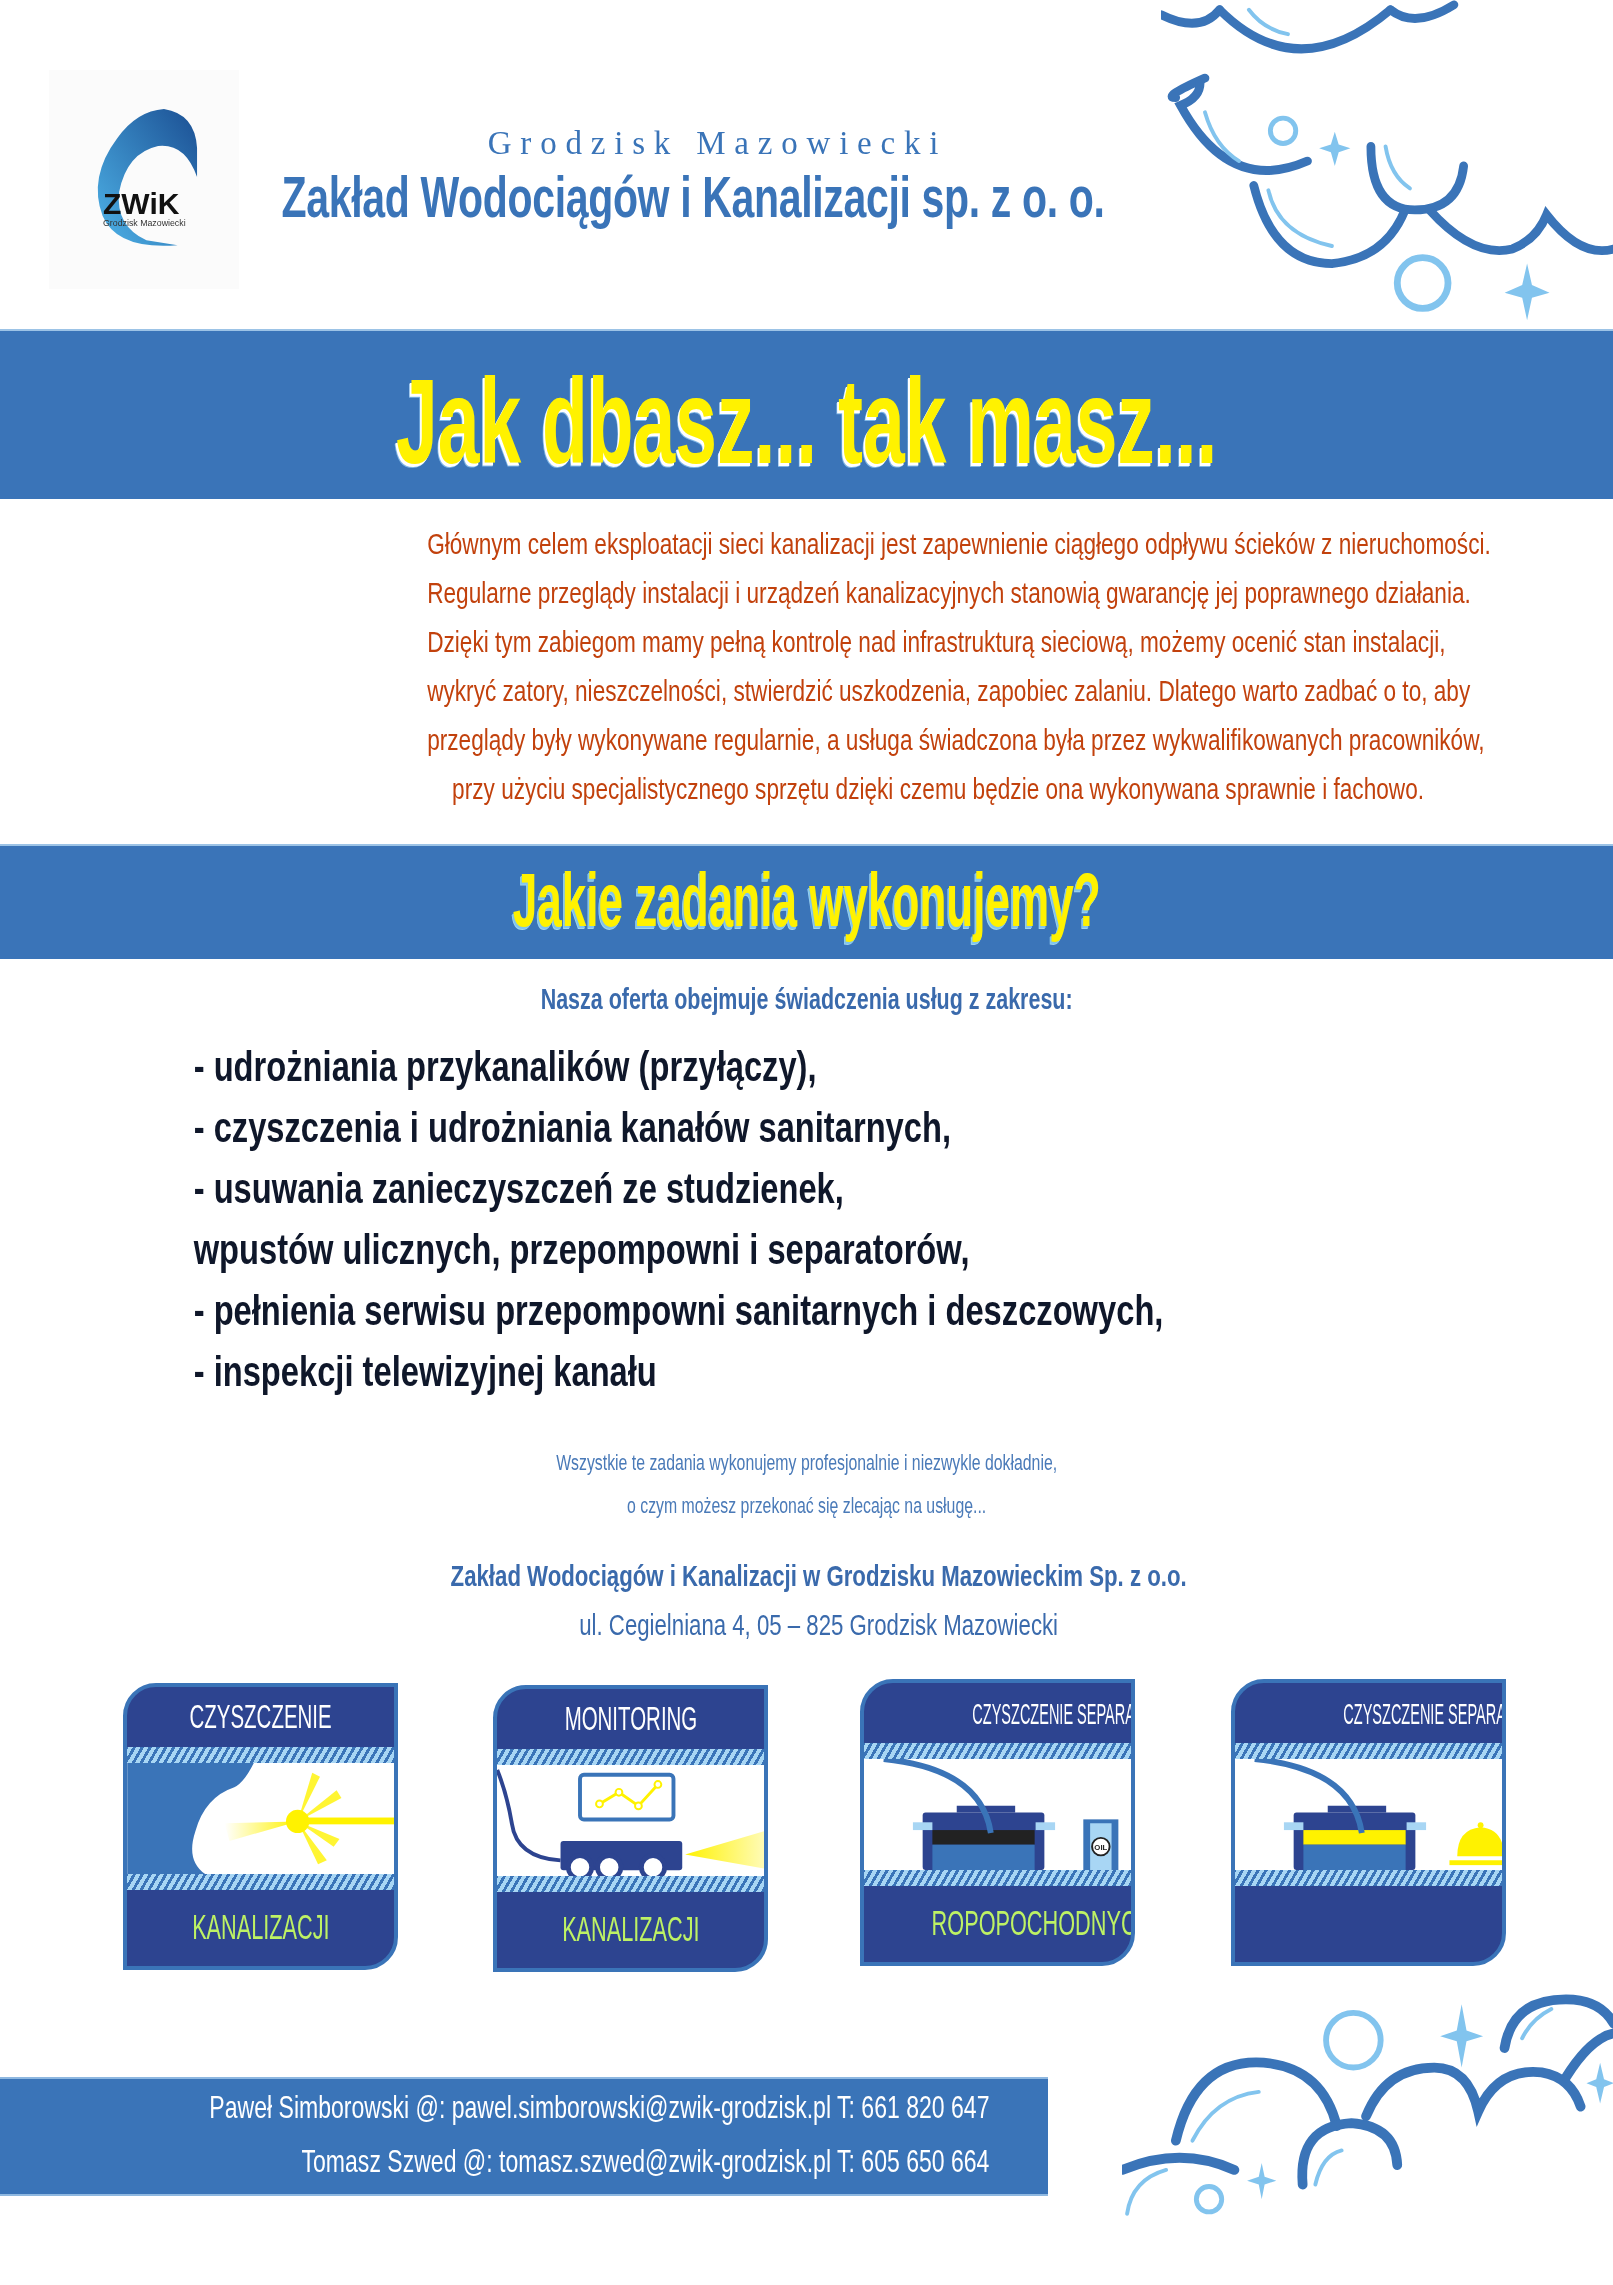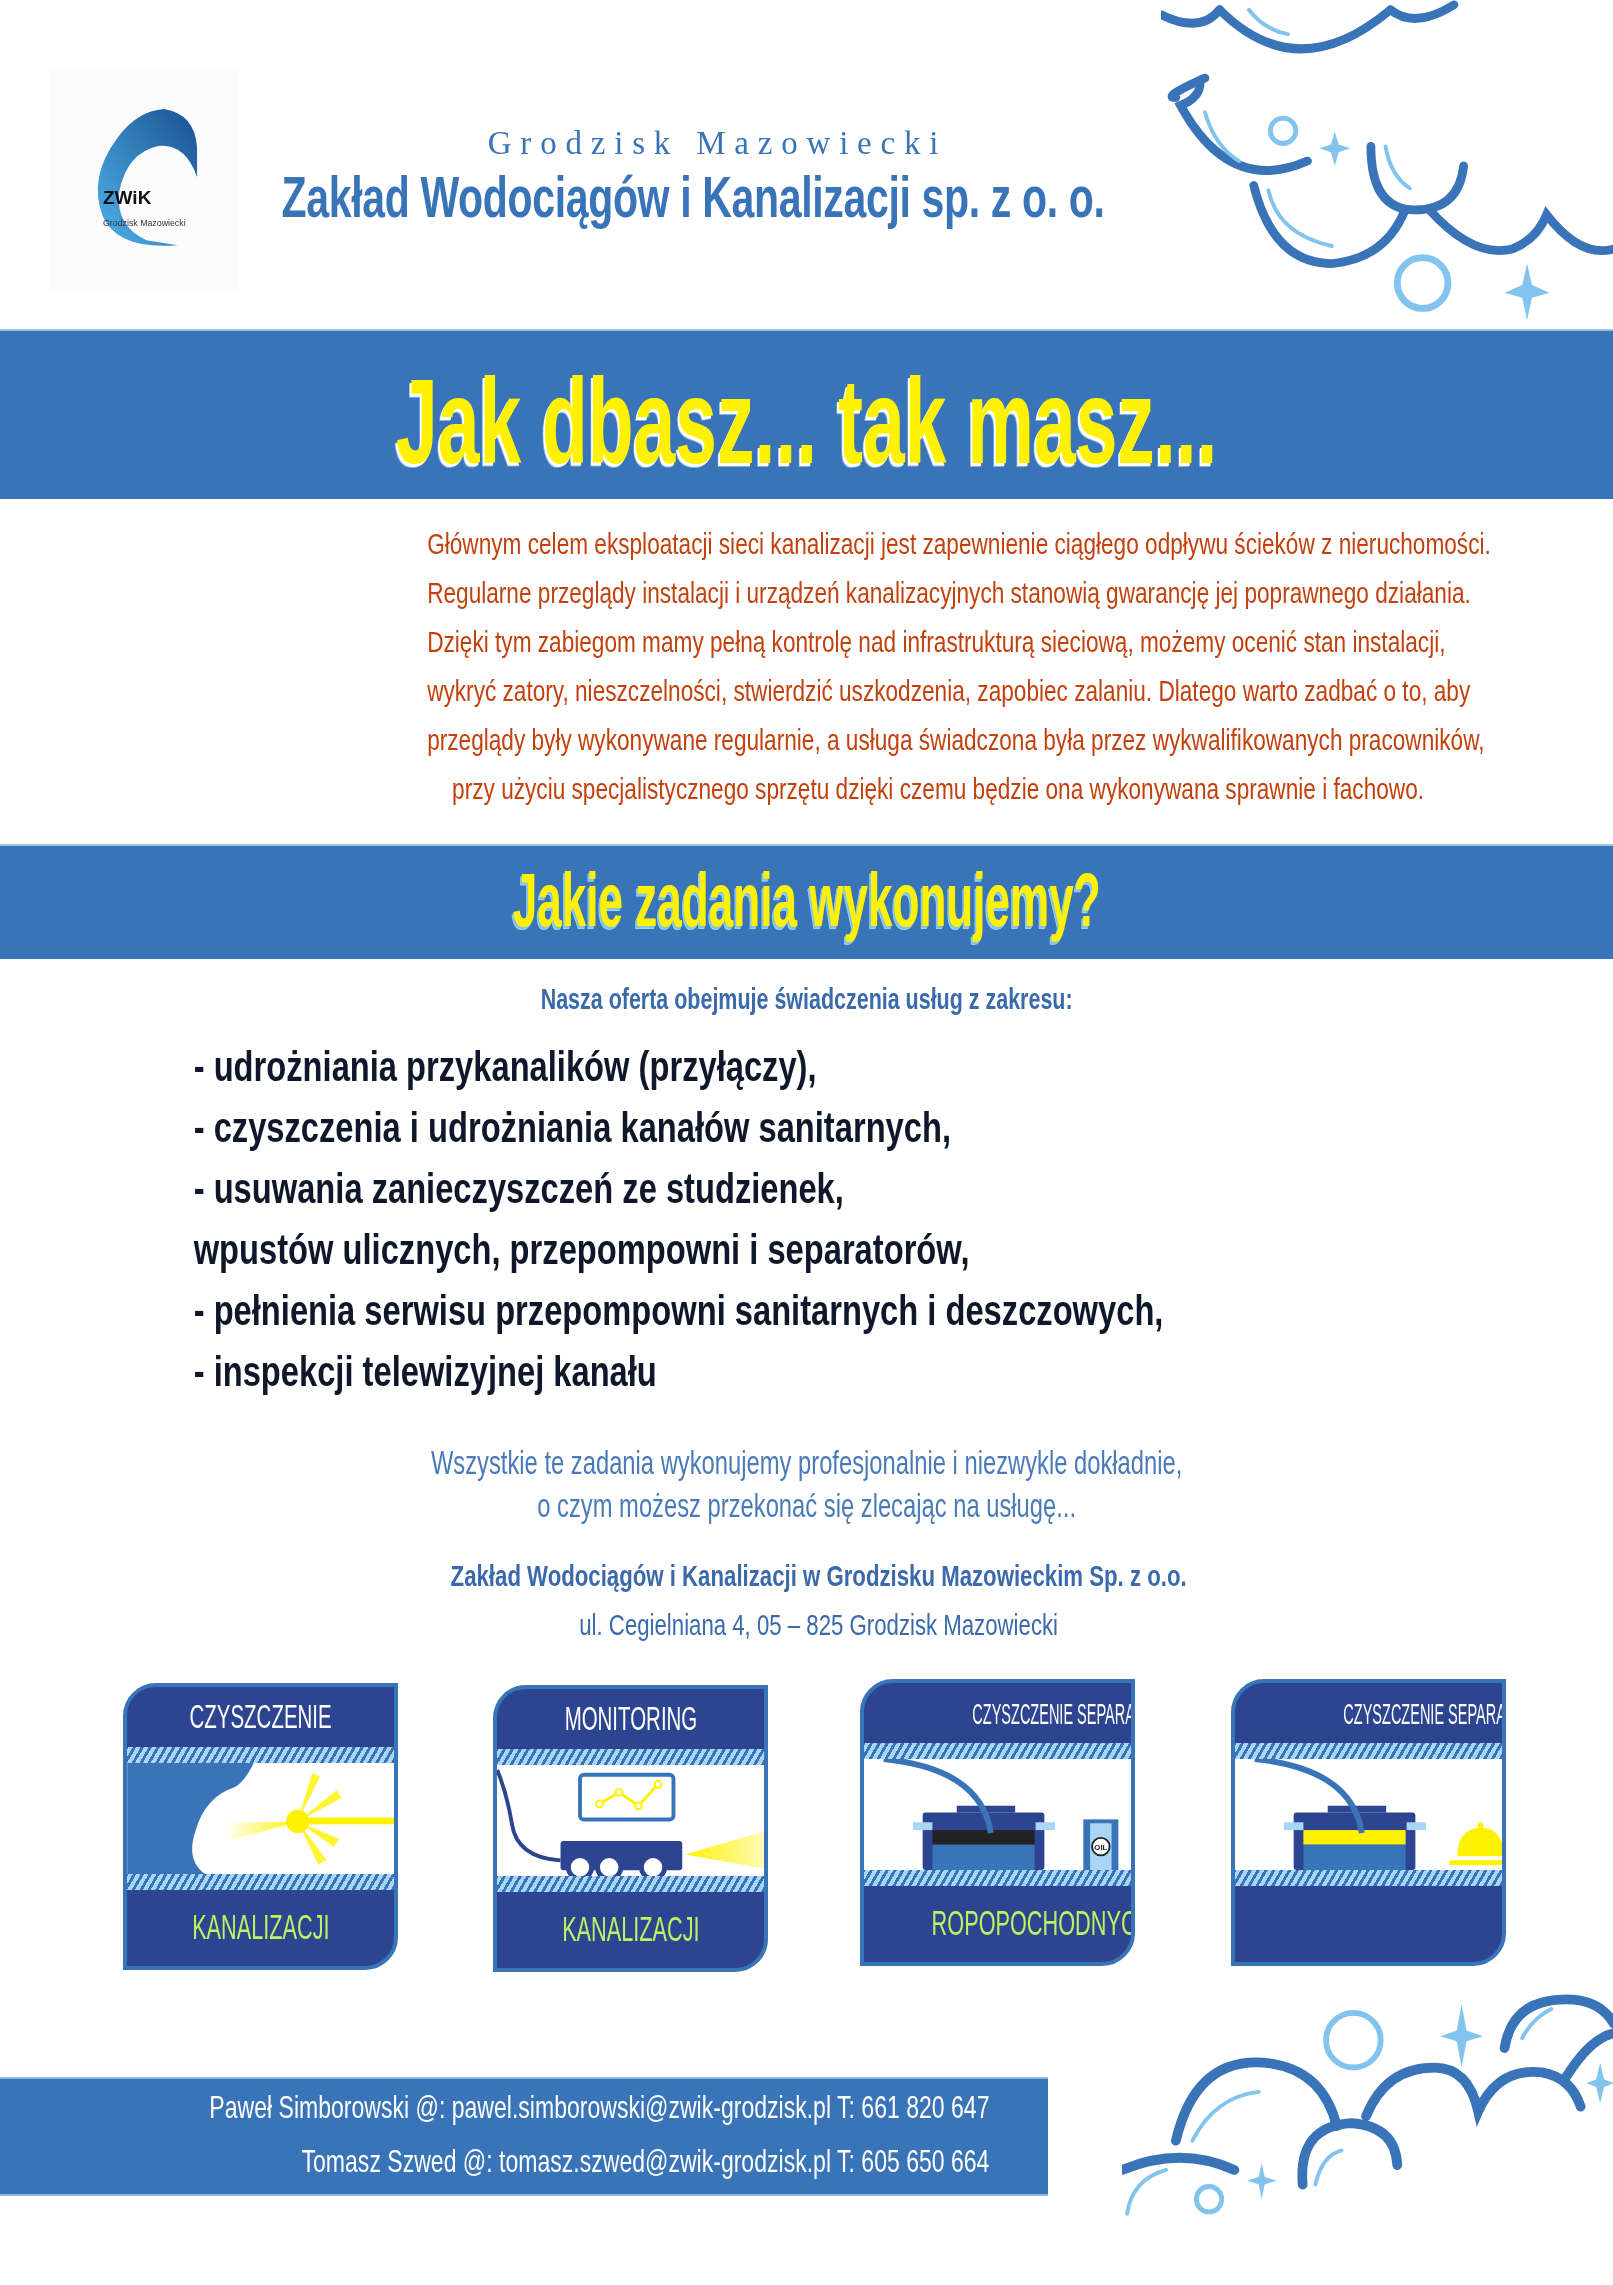--- a/index.html
+++ b/index.html
@@ -22,21 +22,21 @@
   .headline2 { top:856px; font-size:76px; transform:scaleX(0.58); transform-origin:807px 0;
                text-shadow: -2px 2px 0 #7fc4ee, -2.9px 2.9px 0 #9fd4f0; }
   .intro { left:146px; width:1278px; top:520px; text-align:right; color:#c2410c;
            font-family:"Liberation Sans Narrow","Liberation Sans", sans-serif; font-size:29px; line-height:49px; }
   .intro div { transform:scaleX(0.78); transform-origin:100% 0; white-space:nowrap; }
   .offer-intro { left:0; width:1613px; top:983px; text-align:center; color:#3a6aac; font-weight:bold;
                  font-size:29px; transform:scaleX(0.74); transform-origin:807px 0; }
   .services { left:0; width:1437px; top:1036px; text-align:left; color:#0f172a; font-weight:bold;
               font-size:43px; line-height:61px; }
   .services div { transform:scaleX(0.76); transform-origin:807px 0; white-space:nowrap; }
-  .closing { left:0; width:1613px; top:1441px; text-align:center; color:#4a7ab8; font-size:33px; line-height:43px; }
+  .closing { left:0; width:1613px; top:1441px; text-align:center; color:#4a7ab8; font-size:22px; line-height:43px; }
   .closing div { transform:scaleX(0.72); transform-origin:807px 0; white-space:nowrap; }
   .company { left:0; width:1613px; top:1551px; text-align:center; color:#3a6aac; font-size:30px; line-height:49px;padding-left:12px; }
   .company div { transform:scaleX(0.74); transform-origin:807px 0; white-space:nowrap; }
   .company .cname { font-weight:bold; }
 
   .card { width:275px; height:287px; border:4.9px solid #3a74b8; border-radius:33px 0 33px 0;
           background:#2d4490; box-sizing:border-box; overflow:hidden; }
   .card .top { position:absolute; left:0; right:0; top:0; height:60px; color:#fff; text-align:center;
                font-size:33px; line-height:60px; }
   .card .top span, .card .bot span { display:inline-block; transform:scaleX(0.62); white-space:nowrap; }
@@ -104,21 +104,21 @@
 <div class="abs logo-box">
   <svg width="190" height="219" viewBox="0 0 195 225" style="position:absolute;left:0;top:0;">
     <defs>
       <linearGradient id="lg" x1="0" y1="1" x2="1" y2="0">
         <stop offset="0" stop-color="#4eb3e8"></stop>
           <stop offset="1" stop-color="#1b4f93"></stop>
       </linearGradient>
     </defs>
     <path d="M118 40 Q150 45 152 80 L152 110 Q140 75 112 78 Q80 85 72 125 Q68 160 100 175 L132 180 Q70 185 55 150 Q40 110 70 70 Q90 42 118 40 Z" fill="url(#lg)"></path>
   </svg>
-  <div class="abs" style="left:54px;top:117px;font-weight:bold;font-size:19px;color:#111;">ZWiK</div>
+  <div class="abs" style="left:54px;top:117px;font-weight:bold;font-size:30px;color:#111;">ZWiK</div>
   <div class="abs" style="left:54px;top:148px;font-size:8.8px;color:#333;">Grodzisk Mazowiecki</div>
 </div>
 
 <div class="abs subtitle">Grodzisk Mazowiecki</div>
 <div class="abs title">Zakład Wodociągów i Kanalizacji sp. z o. o.</div>
 
 <div class="abs band band1"></div>
 <div class="abs headline headline1">Jak dbasz... tak masz...</div>
 
 <div class="abs intro">

